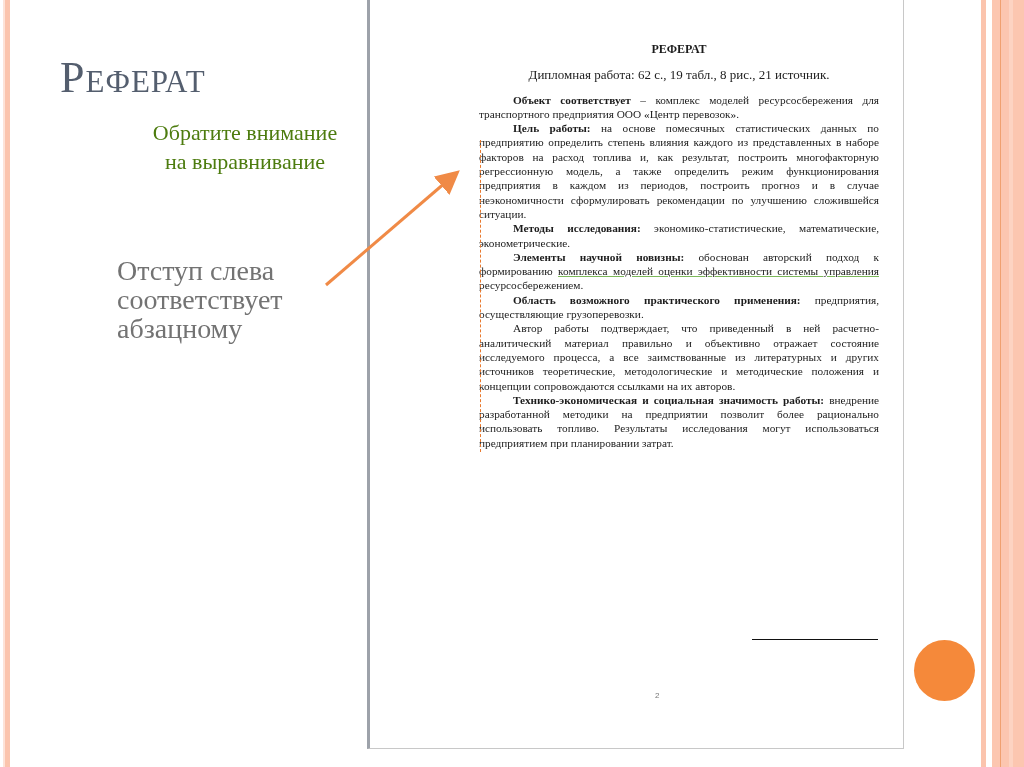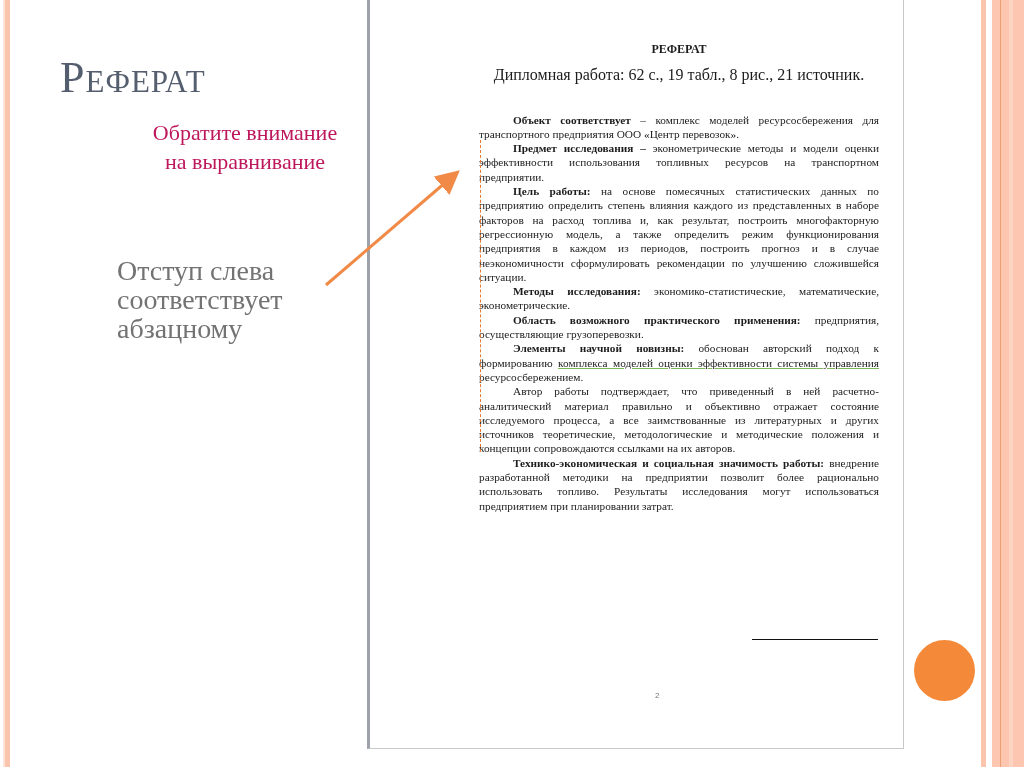--- a/index.html
+++ b/index.html
@@ -19,41 +19,41 @@
   .rs4 { left: 1009px; width: 4px; background: #fdd3c2; }
 
   .slide-title {
     position: absolute; left: 60px; top: 52px;
     font-family: "Liberation Serif", serif;
     font-size: 44px; color: #545e6e; letter-spacing: 1px;
     font-variant: small-caps; font-weight: normal; margin: 0;
   }
   .note-1 {
     position: absolute; left: 150px; top: 118px; width: 190px;
-    text-align: center; font-size: 22px; line-height: 29px; color: #be185d;
+    text-align: center; font-size: 22px; line-height: 29px; color: #4d7c0f;
   }
   .note-2 {
     position: absolute; left: 117px; top: 256px; width: 200px;
     text-align: left; font-size: 28px; line-height: 29px; color: #737373;
   }
 
   
   .page {
     position: absolute; left: 367px; top: -2px; width: 533px; height: 750px;
     background: #fff; border-right: 1px solid #c8c8c8; border-bottom: 1px solid #c8c8c8;
     border-left: 3px solid #9da2aa;
   }
   .doc {
     position: absolute; left: 109px; top: 44px; width: 400px;
     font-family: "Liberation Serif", serif; font-size: 11.3px; line-height: 14.3px; color: #1c1c1c;
   }
   .doc p { margin: 0; text-align: justify; }
   .doc .center { text-align: center; }
   .doc .title { font-weight: bold; font-size: 12px; margin-bottom: 12px; }
-  .doc .meta { margin-bottom: 30px; font-size: 16px; }
+  .doc .meta { margin-bottom: 10px; font-size: 13px; }
   .doc .indent { text-indent: 34px; }
   .doc .kw { margin-bottom: 14px; }
   .doc b { font-weight: bold; }
   .doc .uline { text-decoration: underline; text-decoration-color: #7cb85a; }
   .sig-line { position: absolute; left: 382px; top: 641px; width: 126px; height: 1px; background: #111; }
   .page-num { position: absolute; left: 285px; top: 693px; font-family: "Liberation Sans", sans-serif; font-size: 8px; color: #777; }
 
   .dash-line { position: absolute; left: 480px; top: 140px; width: 0; height: 312px; border-left: 1px dashed #e8792e; }
 
   .arrow { position: absolute; left: 0; top: 0; }
@@ -73,25 +73,24 @@
 <h1 class="slide-title">Реферат</h1>
 <div class="note-1">Обратите внимание на выравнивание</div>
 <div class="note-2">Отступ слева соответствует абзацному</div>
 
 <div class="page">
   <div class="doc">
     <p class="center title">РЕФЕРАТ</p>
     <p class="center meta">Дипломная работа: 62 с., 19 табл., 8 рис., 21 источник.</p>
 
     <p class="indent"><b>Объект соответствует</b><span> – комплекс моделей ресурсосбережения для транспортного предприятия ООО «Центр перевозок».</span></p>
-    <p class="indent"><b>Предмет исследования –</b><span> эконометрические методы и модели оценки эффективности использования топливных ресурсов на транспортном предприятии.</span></p>
     <p class="indent"><b>Цель работы:</b><span> на основе помесячных статистических данных по предприятию определить степень влияния каждого из представленных в наборе факторов на расход топлива и, как результат, построить многофакторную регрессионную модель, а также определить режим функционирования предприятия в каждом из периодов, построить прогноз и в случае неэкономичности сформулировать рекомендации по улучшению сложившейся ситуации.</span></p>
     <p class="indent"><b>Методы исследования:</b><span> экономико-статистические, математические, эконометрические.</span></p>
+    <p class="indent"><b>Элементы научной новизны:</b><span> обоснован авторский подход к формированию </span><span class="uline">комплекса моделей оценки эффективности системы управления</span><span> ресурсосбережением.</span></p>
     <p class="indent"><b>Область возможного практического применения:</b><span> предприятия, осуществляющие грузоперевозки.</span></p>
-    <p class="indent"><b>Элементы научной новизны:</b><span> обоснован авторский подход к формированию </span><span class="uline">комплекса моделей оценки эффективности системы управления</span><span> ресурсосбережением.</span></p>
     <p class="indent"><span>Автор работы подтверждает, что приведенный в ней расчетно-аналитический материал правильно и объективно отражает состояние исследуемого процесса, а все заимствованные из литературных и других источников теоретические, методологические и методические положения и концепции сопровождаются ссылками на их авторов.</span></p>
     <p class="indent"><b>Технико-экономическая и социальная значимость работы:</b><span> внедрение разработанной методики на предприятии позволит более рационально использовать топливо. Результаты исследования могут использоваться предприятием при планировании затрат.</span></p>
   </div>
   <div class="sig-line"></div>
   <div class="page-num">2</div>
 </div>
 
 <div class="dash-line"></div>
 
 <svg class="arrow" width="1024" height="767">

